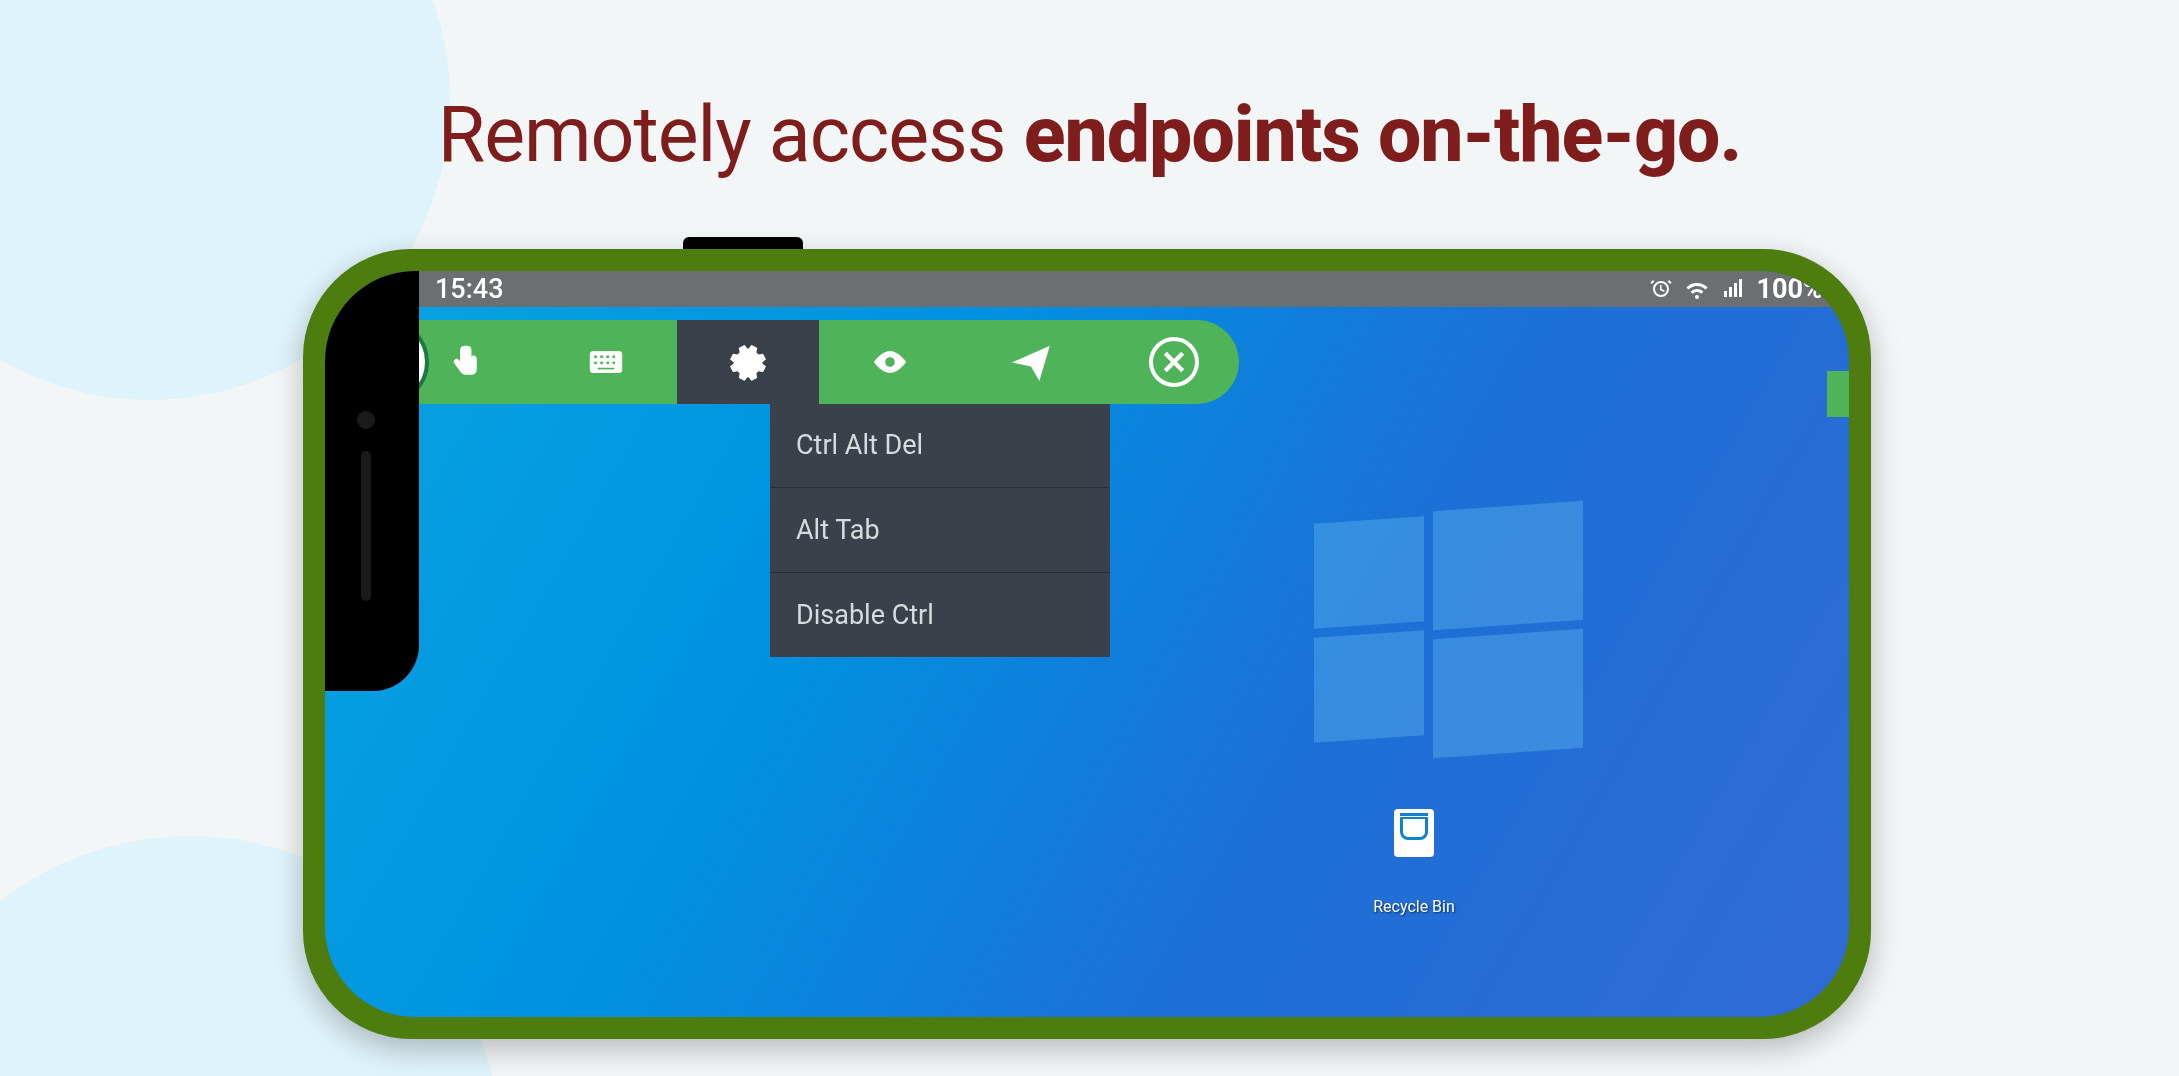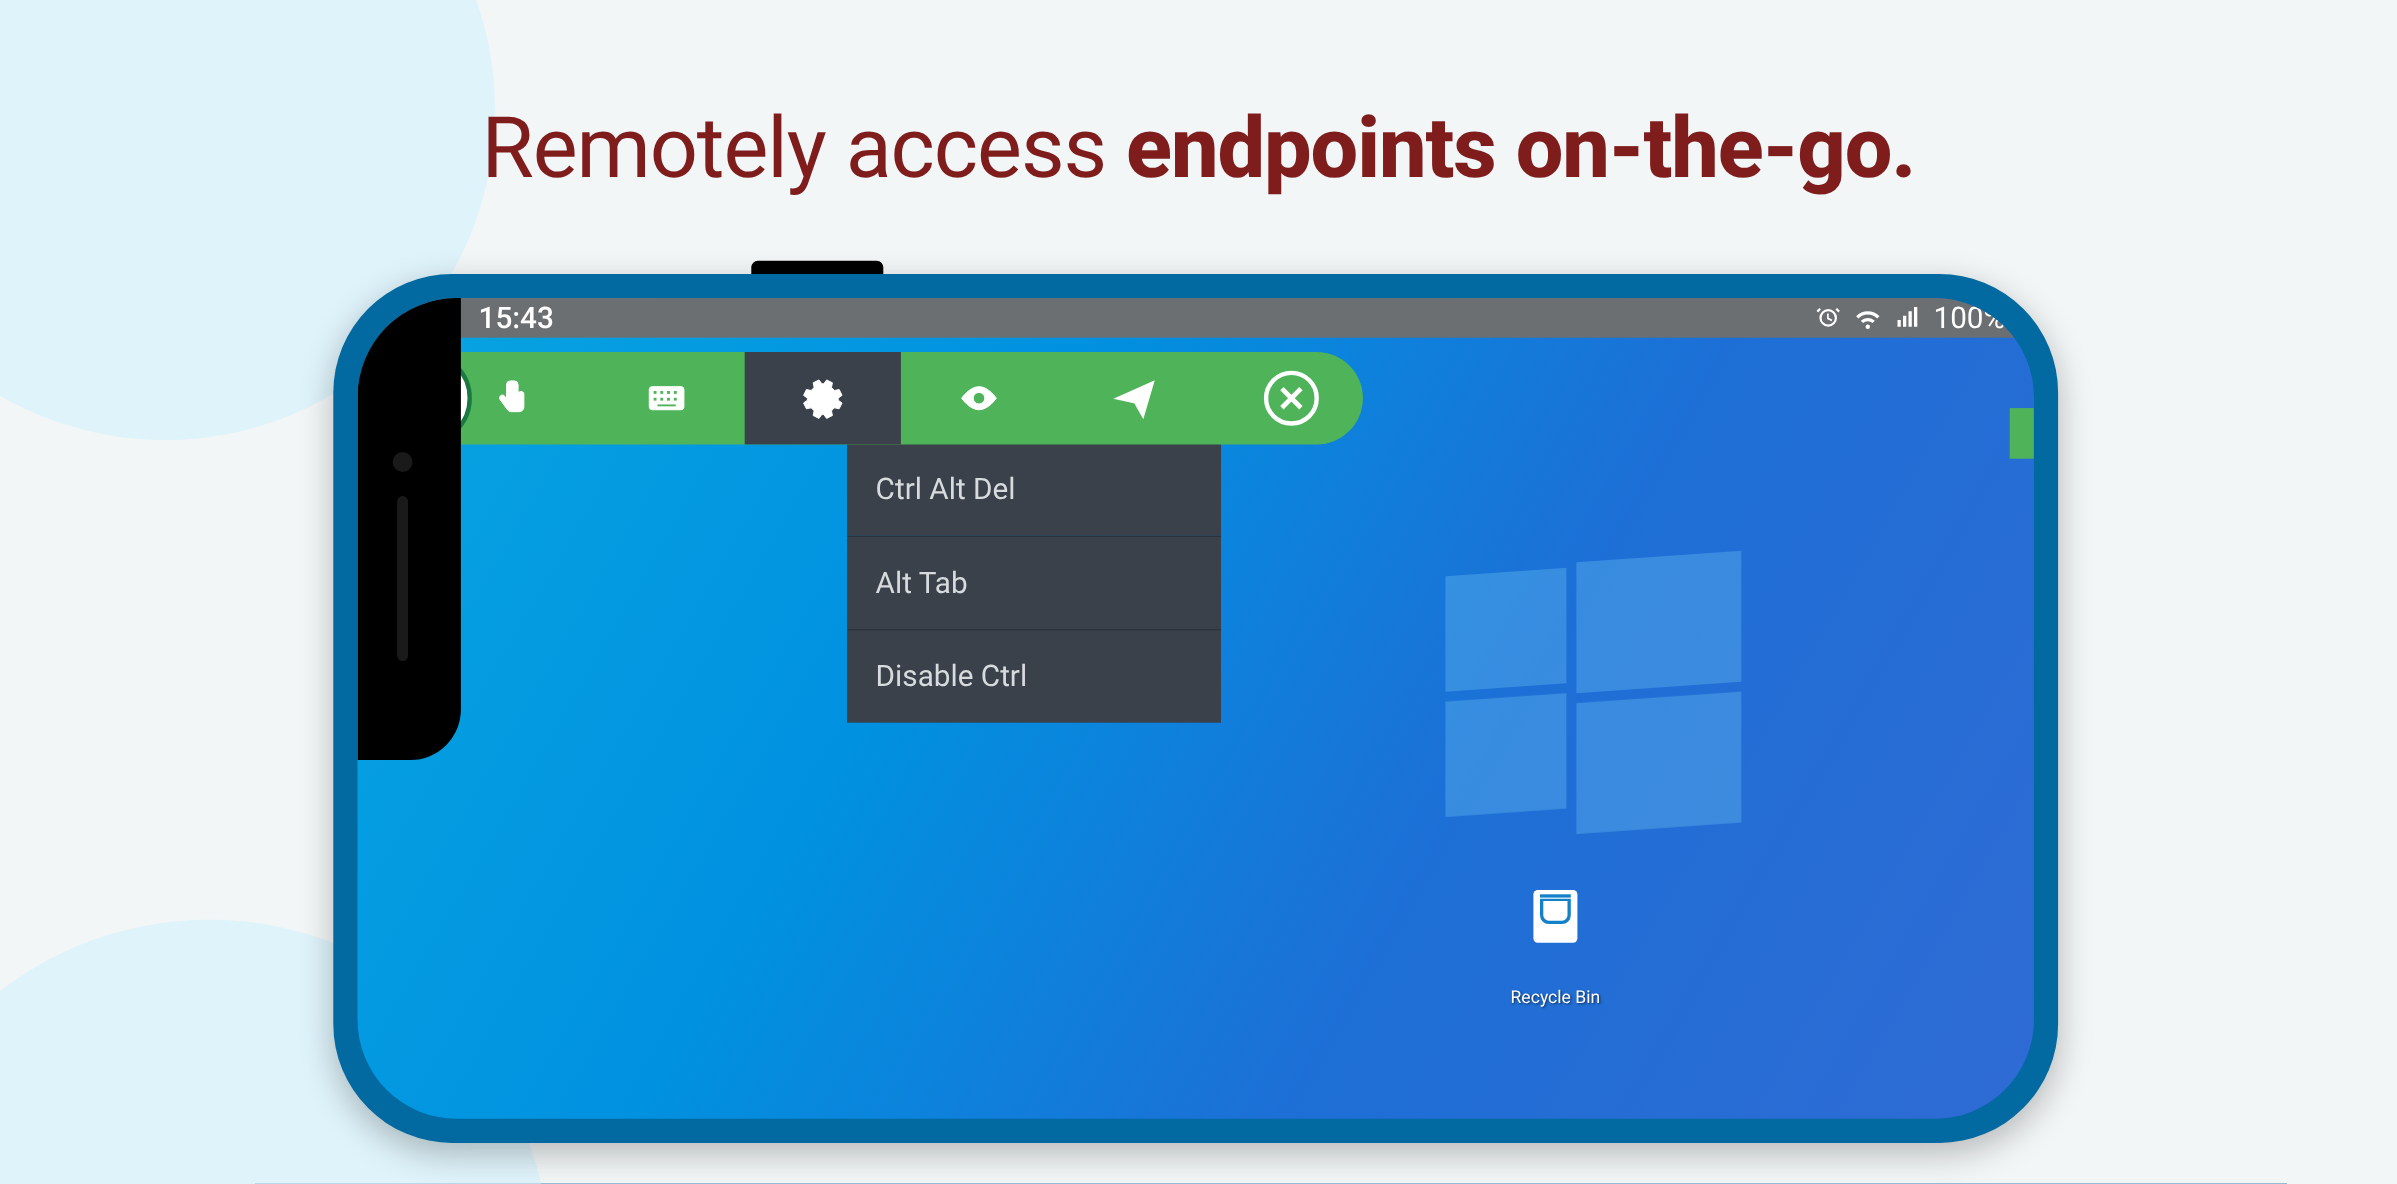--- a/index.html
+++ b/index.html
@@ -42,21 +42,21 @@
     position: absolute;
     top: 249px;
     left: 303px;
     width: 1568px;
     height: 790px;
     z-index: 3;
   }
   .phone-body {
     position: absolute;
     inset: 0;
-    background: #0369a1;
+    background: #4d7c0f;
     border-radius: 108px;
     box-shadow: 0 10px 30px rgba(0,0,0,0.25);
   }
   .phone-top-btn {
     position: absolute;
     top: -12px; left: 380px;
     width: 120px; height: 12px;
     background: #000;
     border-radius: 6px 6px 0 0;
   }
@@ -98,21 +98,21 @@
     display: flex;
     align-items: center;
     justify-content: space-between;
     padding: 0 26px 0 110px;
     font-size: 27px;
     z-index: 10;
   }
   .status-left { font-weight: 500; }
   .status-right { display: flex; align-items: center; gap: 12px; }
   .status-right svg { width: 24px; height: 24px; fill: #fff; }
-  .status-battery { font-weight: 400; }
+  .status-battery { font-weight: 700; }
   .toolbar {
     position: absolute;
     top: 48px; left: 18px;
     display: flex;
     align-items: center;
     z-index: 30;
   }
   .toolbar-logo {
     width: 86px; height: 86px;
     background: #fff;

